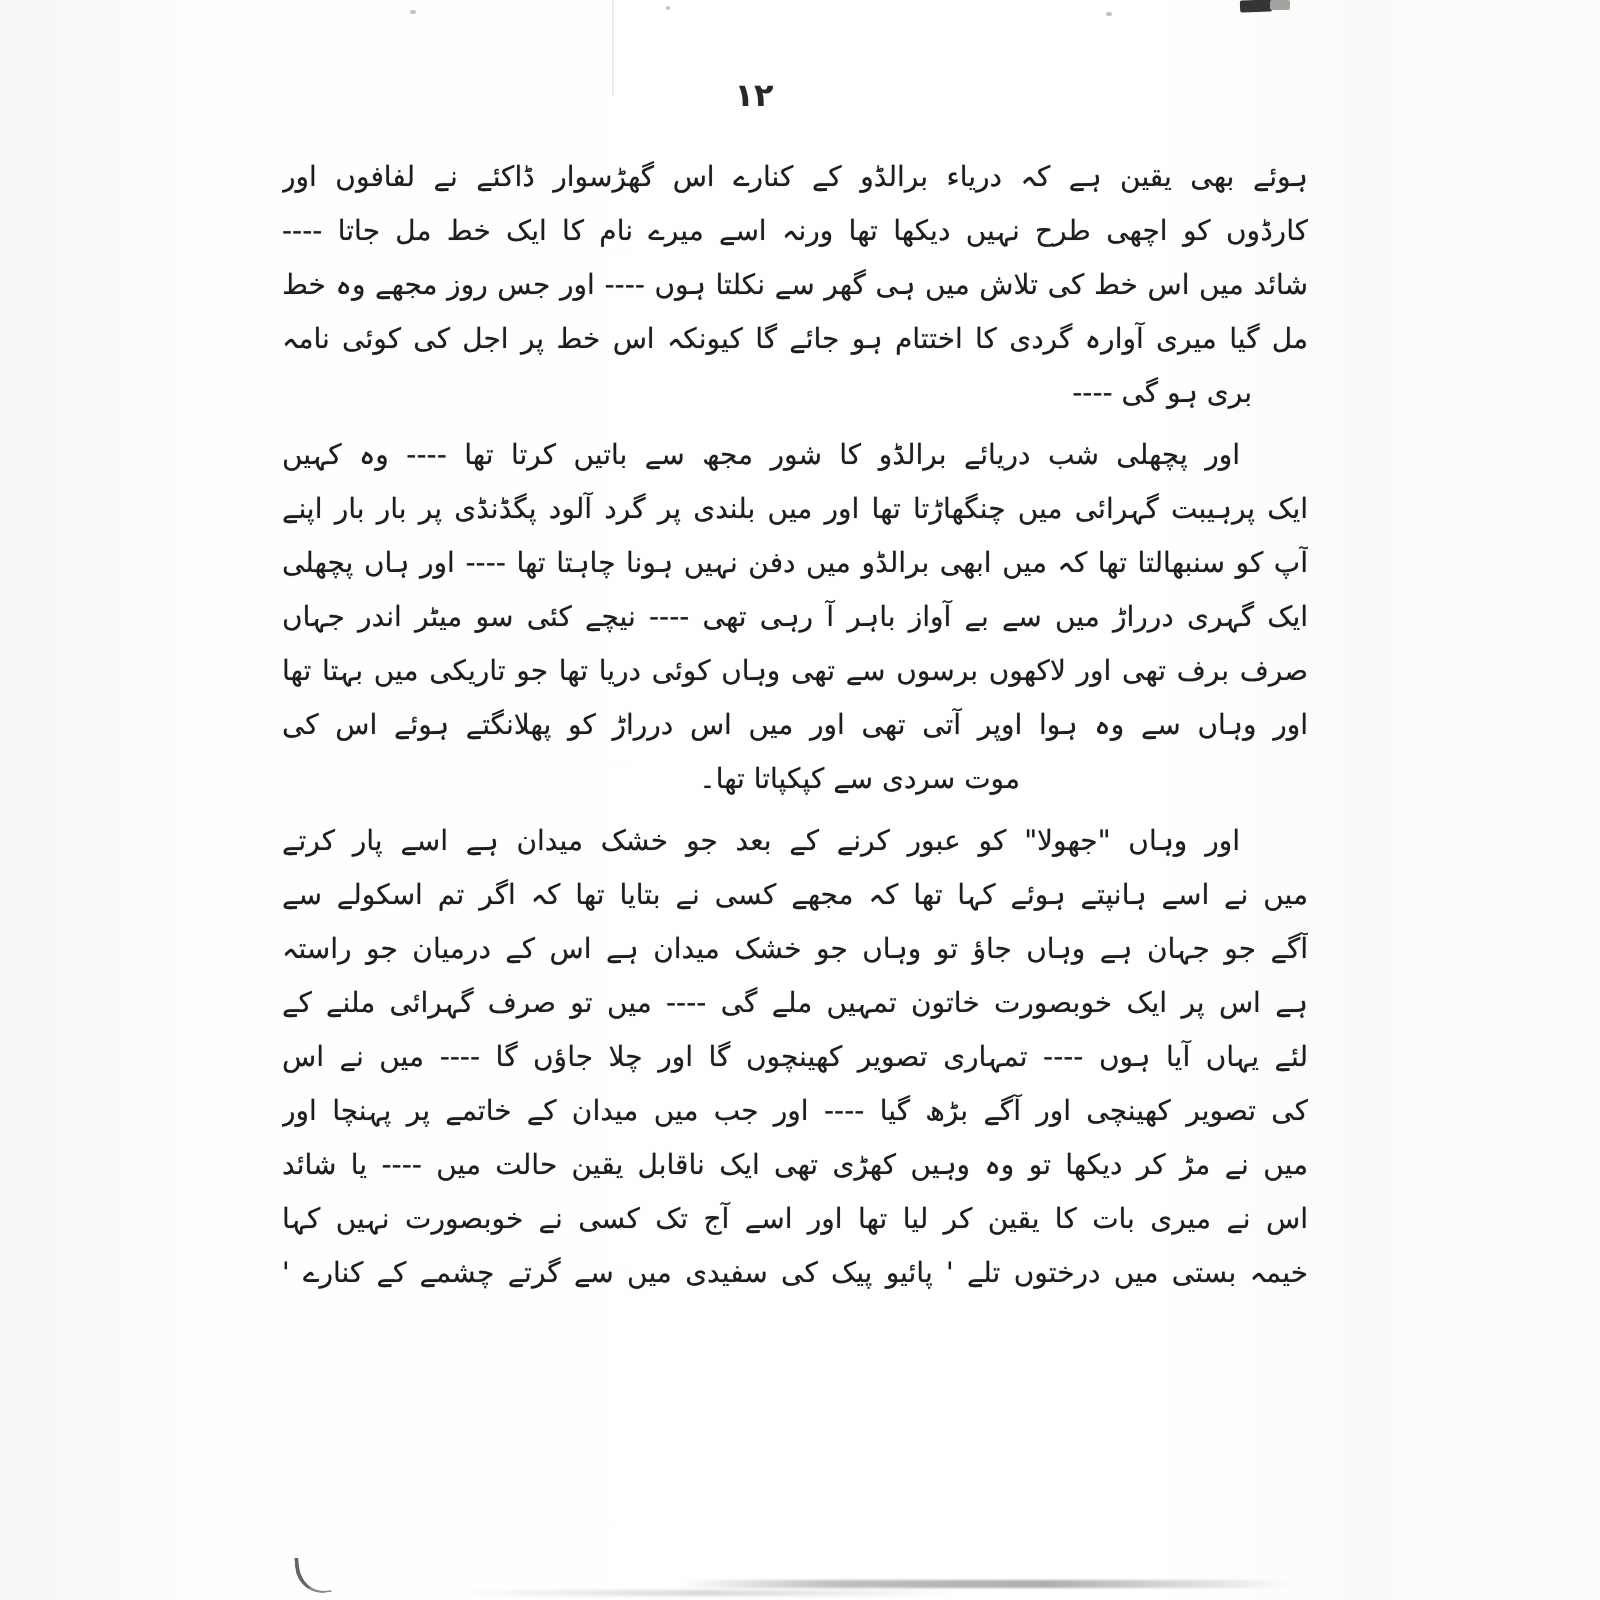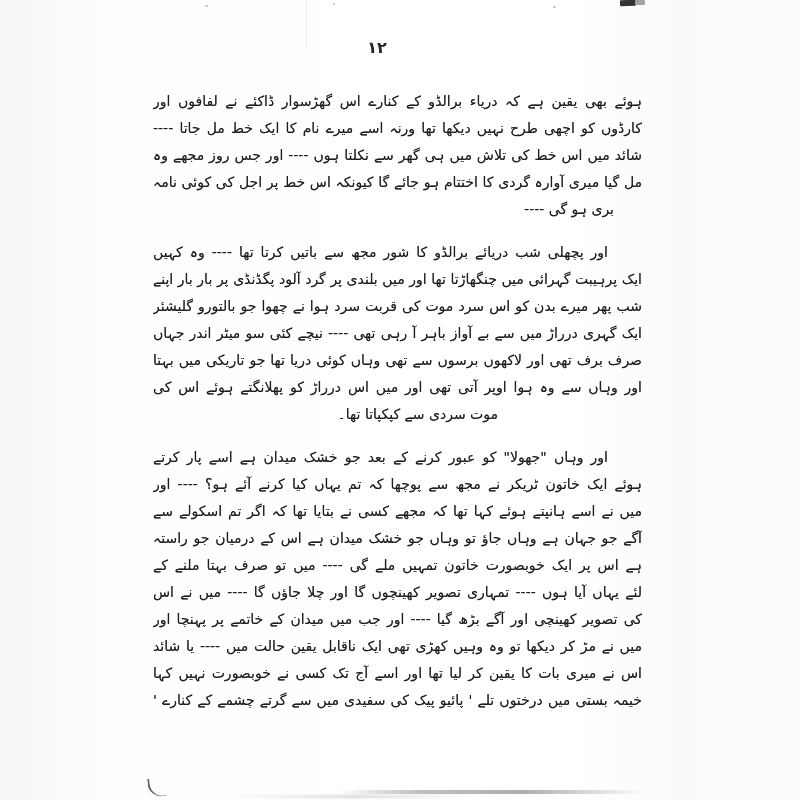--- a/index.html
+++ b/index.html
@@ -17,21 +17,21 @@
     position:absolute; top:38px; left:337px; width:80px; height:27px;
     text-align:center; font-size:16px; font-weight:bold; color:#272727;
     direction:rtl;
   }
   .text-block {
     position:absolute; top:72px; left:137px; width:521px;
     direction:rtl; unicode-bidi:embed;
     font-size:14px; color:#1d1d1d;
     text-shadow:0 0 0.4px rgba(25,25,25,0.55);
   }
-  .para { margin:16px; padding:0; }
+  .para { margin:4px; padding:0; }
   .line {
     height:27px; line-height:27px; overflow:hidden;
     text-align:justify; white-space:normal;
   }
   .line.justify::after { content:""; display:inline-block; width:100%; height:0; }
   .line.indent { padding-right:34px; }
   .line.short { text-align:right; }
   .line.end-p1 { padding-right:28px; }
   .line.end-p2 { padding-right:144px; }
 
@@ -82,33 +82,32 @@
       <div class="line justify">ہوئے بھی یقین ہے کہ دریاء برالڈو کے کنارے اس گھڑسوار ڈاکئے نے لفافوں اور</div>
       <div class="line justify">کارڈوں کو اچھی طرح نہیں دیکھا تھا ورنہ اسے میرے نام کا ایک خط مل جاتا ----</div>
       <div class="line justify">شائد میں اس خط کی تلاش میں ہی گھر سے نکلتا ہوں ---- اور جس روز مجھے وہ خط</div>
       <div class="line justify">مل گیا میری آوارہ گردی کا اختتام ہو جائے گا کیونکہ اس خط پر اجل کی کوئی نامہ</div>
       <div class="line short end-p1">بری ہو گی ----</div>
     </div>
 
     <div class="para">
       <div class="line justify indent">اور پچھلی شب دریائے برالڈو کا شور مجھ سے باتیں کرتا تھا ---- وہ کہیں</div>
       <div class="line justify">ایک پرہیبت گہرائی میں چنگھاڑتا تھا اور میں بلندی پر گرد آلود پگڈنڈی پر بار بار اپنے</div>
-      <div class="line justify">شب پھر میرے بدن کو اس سرد موت کی قربت سرد ہوا نے چھوا جو بالتورو گلیشئر کی</div>
+      <div class="line justify">آپ کو سنبھالتا تھا کہ میں ابھی برالڈو میں دفن نہیں ہونا چاہتا تھا ---- اور ہاں پچھلی</div>
       <div class="line justify">ایک گہری درراڑ میں سے بے آواز باہر آ رہی تھی ---- نیچے کئی سو میٹر اندر جہاں</div>
       <div class="line justify">صرف برف تھی اور لاکھوں برسوں سے تھی وہاں کوئی دریا تھا جو تاریکی میں بہتا تھا</div>
       <div class="line justify">اور وہاں سے وہ ہوا اوپر آتی تھی اور میں اس درراڑ کو پھلانگتے ہوئے اس کی</div>
       <div class="line short end-p2">موت سردی سے کپکپاتا تھا۔</div>
     </div>
 
     <div class="para">
       <div class="line justify indent">اور وہاں "جھولا" کو عبور کرنے کے بعد جو خشک میدان ہے اسے پار کرتے</div>
-      <div class="line justify">ہوئے ایک خاتون ٹریکر نے مجھ سے پوچھا کہ تم یہاں کیا کرنے آئے ہو؟ ---- اور</div>
       <div class="line justify">میں نے اسے ہانپتے ہوئے کہا تھا کہ مجھے کسی نے بتایا تھا کہ اگر تم اسکولے سے</div>
       <div class="line justify">آگے جو جہان ہے وہاں جاؤ تو وہاں جو خشک میدان ہے اس کے درمیان جو راستہ</div>
-      <div class="line justify">ہے اس پر ایک خوبصورت خاتون تمہیں ملے گی ---- میں تو صرف بہتا ملنے کے</div>
+      <div class="line justify">ہے اس پر ایک خوبصورت خاتون تمہیں ملے گی ---- میں تو صرف گہرائی ملنے کے</div>
       <div class="line justify">لئے یہاں آیا ہوں ---- تمہاری تصویر کھینچوں گا اور چلا جاؤں گا ---- میں نے اس</div>
       <div class="line justify">کی تصویر کھینچی اور آگے بڑھ گیا ---- اور جب میں میدان کے خاتمے پر پہنچا اور</div>
       <div class="line justify">میں نے مڑ کر دیکھا تو وہ وہیں کھڑی تھی ایک ناقابل یقین حالت میں ---- یا شائد</div>
       <div class="line justify">اس نے میری بات کا یقین کر لیا تھا اور اسے آج تک کسی نے خوبصورت نہیں کہا</div>
       <div class="line justify">خیمہ بستی میں درختوں تلے ' پائیو پیک کی سفیدی میں سے گرتے چشمے کے کنارے '</div>
     </div>
 
   </div>
 
   <div class="smudge-dark"></div>

